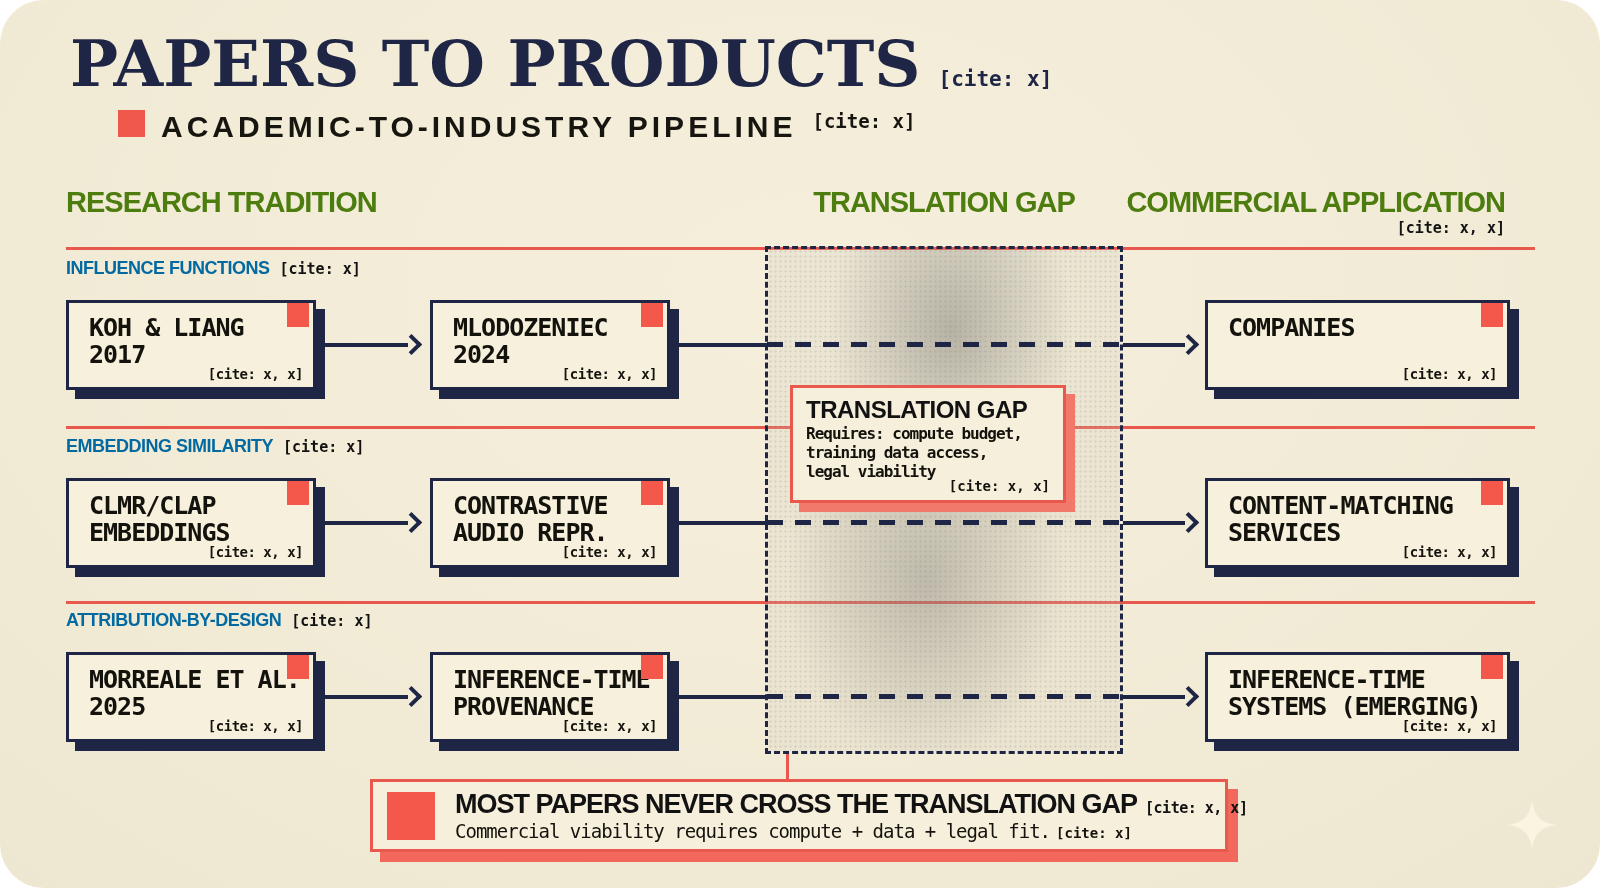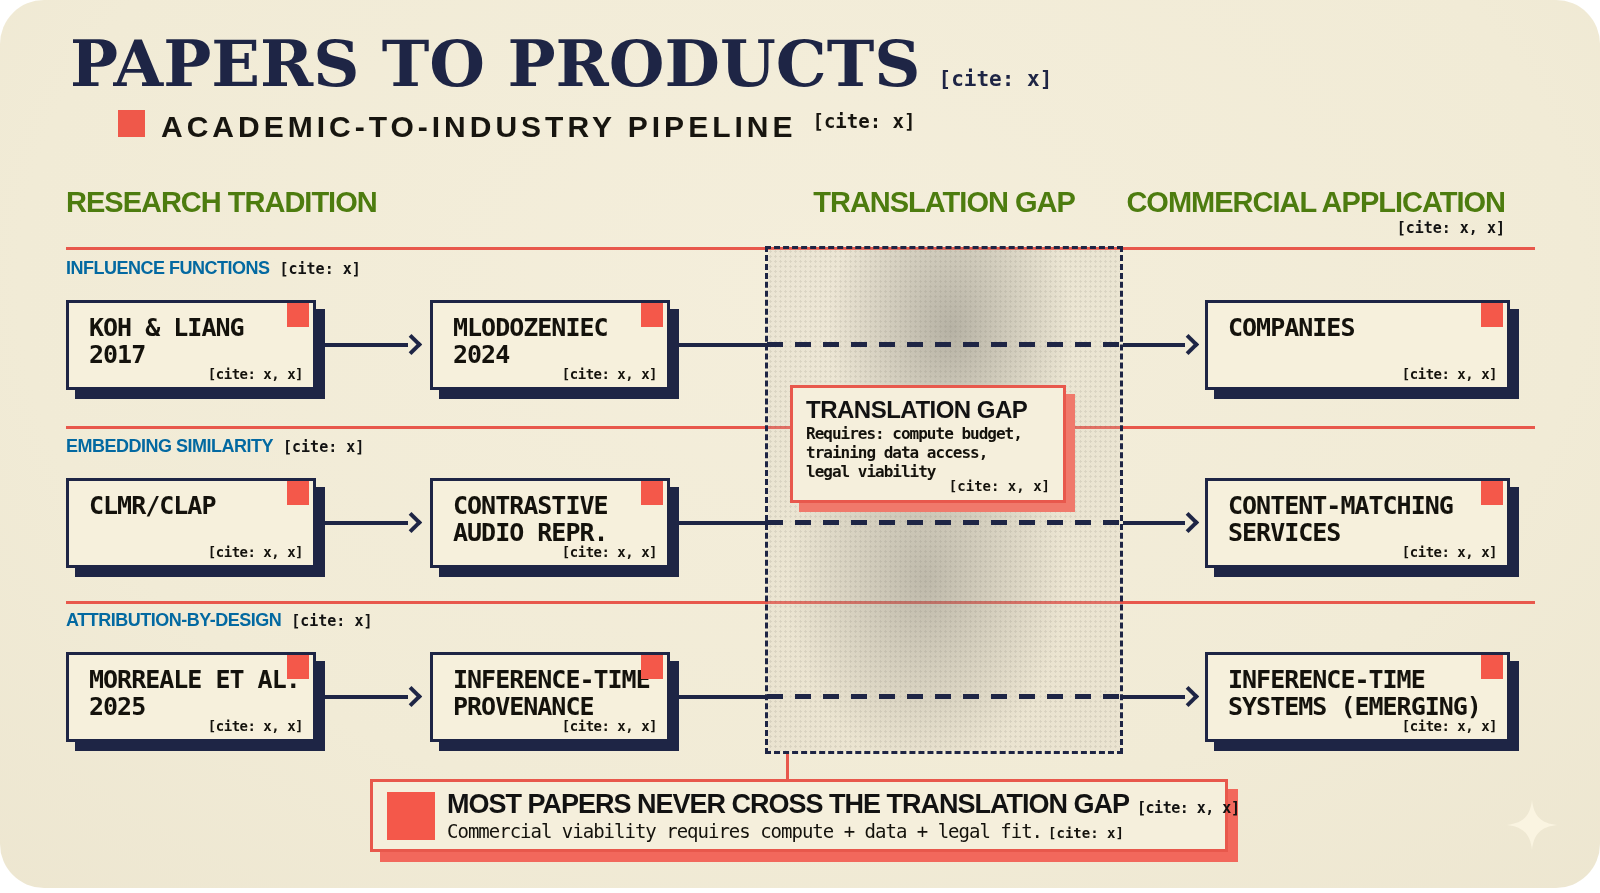--- a/index.html
+++ b/index.html
@@ -96,21 +96,21 @@
   .callout-title{font-weight:700;font-size:24px;letter-spacing:-0.5px;color:#121212;}
   .callout-line{font-family:"DejaVu Sans Mono",monospace;font-weight:700;font-size:16px;
                 line-height:1.2;letter-spacing:-1px;color:#14120c;}
   .callout-cite{text-align:right;font-family:"DejaVu Sans Mono",monospace;font-weight:700;
                 font-size:14px;color:#14120c;margin-top:-4px;}
 
   
   .connector{position:absolute;left:786px;top:754px;width:3px;height:26px;background:var(--salmon-line);z-index:5;}
   .banner{position:absolute;left:370px;top:779px;width:858px;height:73px;z-index:6;background:#f5efdc;
           border:3px solid var(--salmon-line);box-shadow:10px 10px 0 0 #f2685c;
-          display:flex;align-items:center;gap:12px;padding:0 14px;}
+          display:flex;align-items:center;gap:20px;padding:0 14px;}
   .banner-square{width:48px;height:48px;background:#f4584a;flex:0 0 auto;}
   .banner-l1{white-space:nowrap;}
   .banner-title{font-weight:700;font-size:27px;letter-spacing:-1px;color:#121212;}
   .banner-title-cite{font-family:"DejaVu Sans Mono",monospace;font-weight:700;font-size:15px;
                      color:#121212;margin-left:8px;letter-spacing:-0.5px;}
   .banner-sub{font-family:"DejaVu Sans Mono",monospace;font-weight:400;font-size:19px;
               letter-spacing:-1px;color:#14120c;white-space:nowrap;}
   .banner-sub-cite{font-family:"DejaVu Sans Mono",monospace;font-weight:700;font-size:14px;
                    color:#14120c;margin-left:6px;}
 
@@ -194,20 +194,21 @@
     <div class="nt">
         <span>COMPANIES</span>
       </div>
     <div class="node-cite">[cite: x, x]</div>
   </div>
 
   <div class="node n-left row2">
     <span class="corner"></span>
     <div class="nt">
         <span>CLMR/CLAP</span>
+        <span>EMBEDDINGS</span>
       </div>
     <div class="node-cite">[cite: x, x]</div>
   </div>
   <div class="node n-mid row2">
     <span class="corner"></span>
     <div class="nt">
         <span>CONTRASTIVE</span>
         <span>AUDIO REPR.</span>
       </div>
     <div class="node-cite">[cite: x, x]</div>

